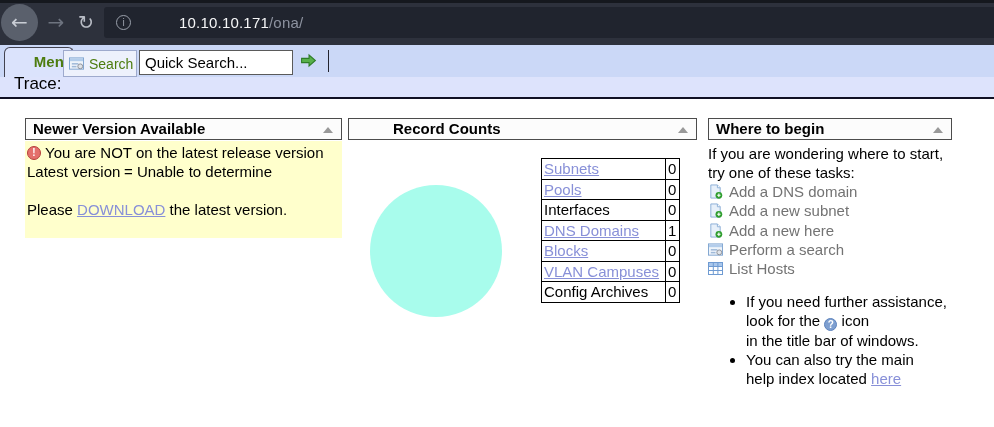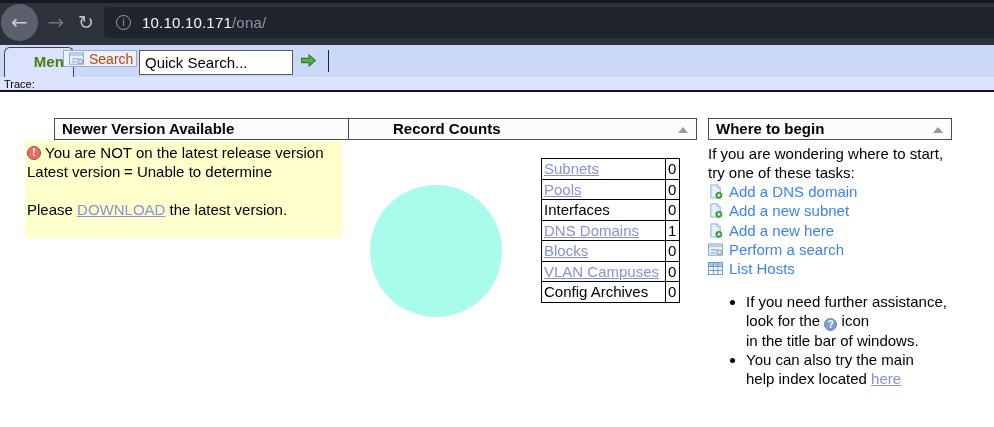--- a/index.html
+++ b/index.html
@@ -12,54 +12,54 @@
   
   .chrome { position:absolute; left:0; top:0; width:994px; height:45px; background:#2d313c; }
   .chrome-topstrip { position:absolute; left:0; top:0; width:100%; height:3px; background:#15181e; }
   .nav-btn { position:absolute; text-align:center; cursor:pointer; font-family:"DejaVu Sans", sans-serif; }
   .back-button { left:1px; top:4px; width:37px; height:37px; border-radius:50%; background:#5a606c; color:#c9cdd5; font-size:20px; line-height:36px; }
   .back-button::before { content:"←"; }
   .forward-button { left:44px; top:10px; width:24px; height:24px; color:#6d737f; font-size:20px; line-height:24px; }
   .forward-button::before { content:"→"; }
   .reload-button { left:74px; top:9px; width:24px; height:26px; color:#b9bdc6; font-size:19px; line-height:26px; }
   .reload-button::before { content:"↻"; }
-  .url-bar { position:absolute; left:104px; top:7px; right:0; height:31px; background:#20242e; border-radius:3px 0 0 3px; display:flex; align-items:center; }
+  .url-bar { position:absolute; left:104px; top:7px; right:0; height:31px; background:#20242e; border-radius:3px 0 0 3px; display:flex; align-items:center;gap:37px; }
   .info-icon { display:inline-block; margin-left:12px; width:15px; height:15px; border:1px solid #9aa0ab; border-radius:50%; color:#9aa0ab; font-size:10px; text-align:center; line-height:13px; }
   .info-icon::after { content:"i"; }
   .url-text { margin-left:11px; font-size:15px; letter-spacing:.2px; }
   .url-host { color:#f5f6f7; }
   .url-path { color:#8d93a0; }
 
   
   .menubar { position:absolute; left:0; top:45px; width:994px; height:32px; background:#cbd8f7; }
   .menu-tab { position:absolute; left:4px; top:2px; width:70px; height:30px; background:#dbe3fc;
     border:1px solid #42424f; border-bottom:none; border-radius:6px 6px 0 0;
     font-weight:bold; font-size:15px; color:#4d7c0f; text-align:right; line-height:28px; cursor:pointer; }
-  .search-button { position:absolute; left:63px; top:5px; width:74px; height:17px; background:#edf1fc;
+  .search-button { position:absolute; left:63px; top:5px; width:74px; height:27px; background:#edf1fc;
     border:1px solid #9eaacd; display:flex; align-items:center; gap:5px; padding:0 5px;
-    color:#c2410c; font-size:14px; cursor:pointer; }
+    color:#4d7c0f; font-size:14px; cursor:pointer; }
   .quick-search { position:absolute; left:139px; top:5px; width:154px; height:25px; border:1px solid #5a5a5a;
     font-family:"Liberation Sans", sans-serif; font-size:15px; color:#000; padding:0 5px; background:#fff; }
   .go-arrow { position:absolute; left:300px; top:8px; width:17px; height:16px; cursor:pointer; }
   .menubar-separator { position:absolute; left:328px; top:5px; width:1px; height:22px; background:#23232e; }
 
   
-  .tracebar { position:absolute; left:0; top:77px; width:994px; height:15px; background:#dde3fc;
-    border-bottom:2px solid #101024; font-size:11px; color:#000; padding-left:4px; line-height:14px; }
+  .tracebar { position:absolute; left:0; top:77px; width:994px; height:22px; background:#dde3fc;
+    border-bottom:2px solid #101024; font-size:17px; color:#000; padding-left:14px; line-height:14px; }
 
   
   .panel-header { position:absolute; height:22px; border:1px solid #4c4c4c; background:#fcfcfc;
     font-weight:bold; font-size:15px; color:#000; line-height:20px; padding-left:7px; }
   .collapse-icon { position:absolute; right:8px; top:8px; width:0; height:0;
     border-left:5px solid transparent; border-right:5px solid transparent; border-bottom:6px solid #999; cursor:pointer; }
 
   a.pw-link, .pw-link { color:#8890d8; text-decoration:underline; cursor:pointer; }
 
   
-  #p1-header { left:25px; top:118px; width:317px;margin-left:29px; }
+  #p1-header { left:25px; top:118px; width:317px; }
   #p1-body { position:absolute; left:25px; top:141px; width:317px; height:97px; background:#ffffcc;
     font-size:15px; line-height:19px; color:#000; padding:2px 0 0 2px; }
   .warn-line { display:flex; align-items:center; gap:4px; }
   .warning-icon { display:inline-block; width:14px; height:14px; border-radius:50%; background:#e4706b;
     border:1px solid #b5403c; color:#fff; font-size:10px; font-weight:bold; text-align:center; line-height:12px; flex:0 0 auto; }
   .warning-icon::after { content:"!"; }
   .vlabel { display:inline-block; width:97px; }
   .blank-line { height:19px; }
 
   
@@ -67,21 +67,21 @@
   .pie { position:absolute; left:370px; top:185px; width:132px; height:132px; border-radius:50%; background:#a8fcec; }
   .rc-table { position:absolute; left:541px; top:158px; border-collapse:collapse; font-size:15px; color:#000; }
   .rc-table td { border:1px solid #000; height:20.5px; padding:0 2px; }
   .rc-table td.lbl { width:124px; }
   .rc-table td.cnt { width:14px; padding:0 1px 0 2px; }
 
   
   #p3-header { left:708px; top:118px; width:244px; }
   #p3-body { position:absolute; left:708px; top:144px; width:256px; font-size:15px; line-height:19px; color:#000; }
   .task-row { display:flex; align-items:center; gap:6px; height:19.3px; cursor:pointer; }
-  .task-label { color:#3b82f6; }
+  .task-label { color:#737373; }
   .begin-bullets { margin-top:14px; padding-left:38px; list-style:disc; }
   .begin-bullets li { line-height:19px; }
   .begin-bullets li + li { margin-top:0; }
   .help-icon { display:inline-block; width:13px; height:13px; border-radius:50%; background:#7e9fd0;
     border:1px solid #5d83bd; color:#fff; font-size:10px; font-weight:bold; text-align:center; line-height:12px; vertical-align:-2px; }
   .help-icon::after { content:"?"; }
   .icon-svg { flex:0 0 auto; display:inline-block; }
 </style>
 </head>
 <body>

